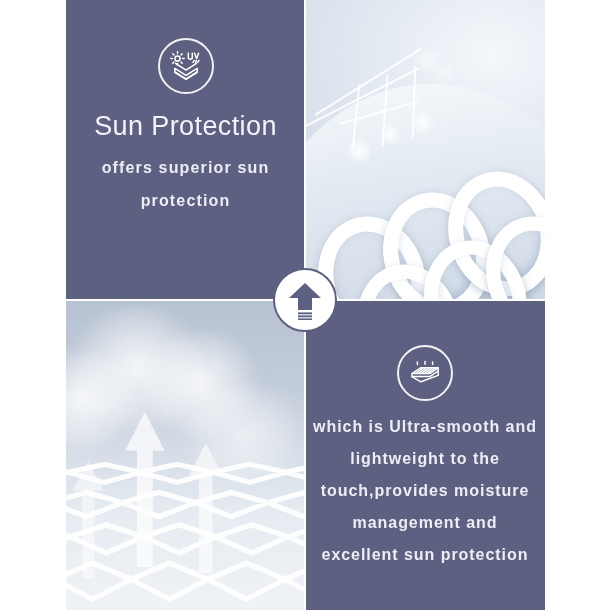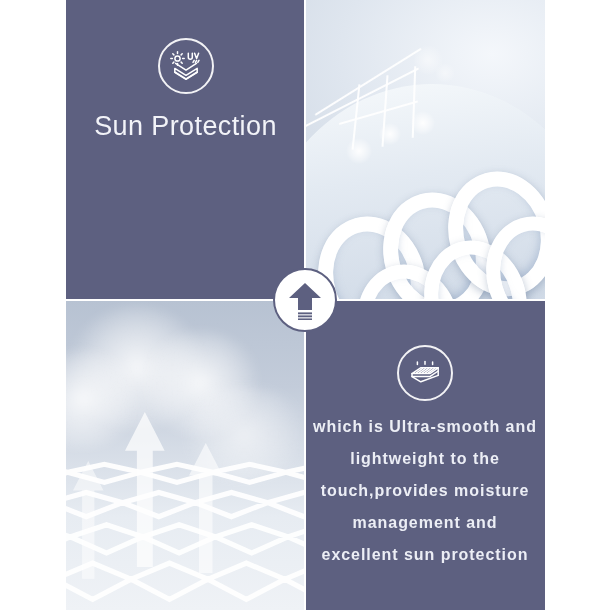--- a/index.html
+++ b/index.html
@@ -211,20 +211,21 @@
 
             <path d="M9.6 17.4 L20.0 24.2 L30.4 17.4"></path>
 
             <path d="M8.8 22.4 L20.0 29.3 L31.2 22.4 L31.2 26.0 L20.0 32.9 L8.8 26.0 Z" fill="none"></path>
             <path d="M8.8 26.4 L20.0 33.3 L31.2 26.4"></path>
           </svg>
         </div>
 
         <div class="feature-title">Sun Protection</div>
 
+        <div class="feature-desc">offers superior sun protection</div>
       </div>
     </div>
 
     <div class="quad q-tr">
       <div class="photo-braid">
 
         <div class="braid-dome"></div>
 
         <div class="sparkle" style="left:-8%; top:45%; width:62%; height:2px; transform:rotate(-27deg); transform-origin:left center;"></div>
         <div class="sparkle" style="left:4%; top:38%; width:52%; height:1.6px; transform:rotate(-32deg); transform-origin:left center;"></div>

